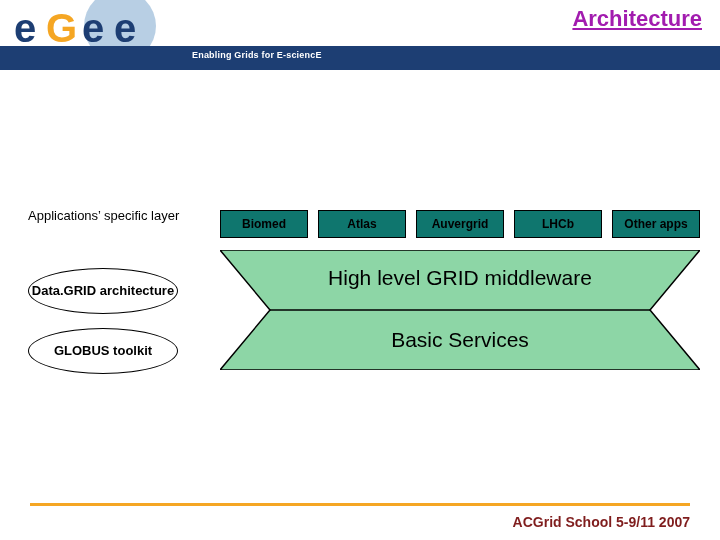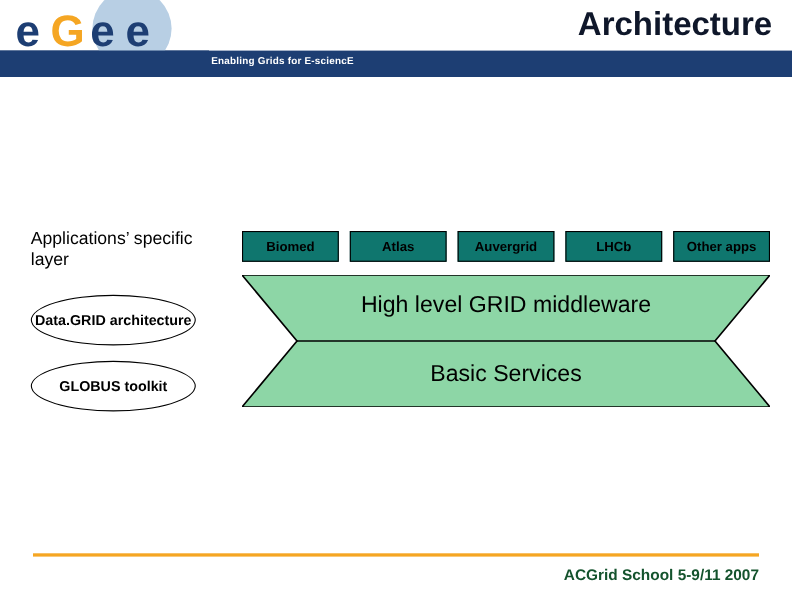--- a/index.html
+++ b/index.html
@@ -15,23 +15,24 @@
 
   
   .header {
     position: relative;
     height: 74px;
   }
   .title {
     position: absolute;
     top: 6px;
     right: 18px;
-    font-size: 30px;
-    font-weight: bold;
-    color: #0f172a;
+    font-size: 22px;
+    font-weight: bold;
+    color: #a21caf;
+    text-decoration: underline;
   }
   .bluebar {
     position: absolute;
     top: 46px;
     left: 0;
     right: 0;
     height: 24px;
     background: #1d3e73;
   }
   .tagline {
@@ -74,21 +75,21 @@
     justify-content: center;
     font-size: 24px;
   }
 
   
   .app-label {
     position: absolute;
     left: 28px;
     top: 58px;
     width: 170px;
-    font-size: 16px;
+    font-size: 13px;
     line-height: 1.2;
   }
 
   
   .apps-row {
     position: absolute;
     left: 220px;
     top: 60px;
     width: 480px;
     display: flex;
@@ -171,21 +172,21 @@
     bottom: 34px;
     height: 3px;
     background: #f5a623;
   }
   .footer-text {
     position: absolute;
     right: 30px;
     bottom: 10px;
     font-size: 14px;
     font-weight: bold;
-    color: #14532d;
+    color: #7f1d1d;
   }
 </style>
 </head>
 <body>
 
 <div class="header">
   <div class="bluebar"></div>
   <div class="title">Architecture</div>
   <div class="tagline">Enabling Grids for E-sciencE</div>
   <div class="logo">

